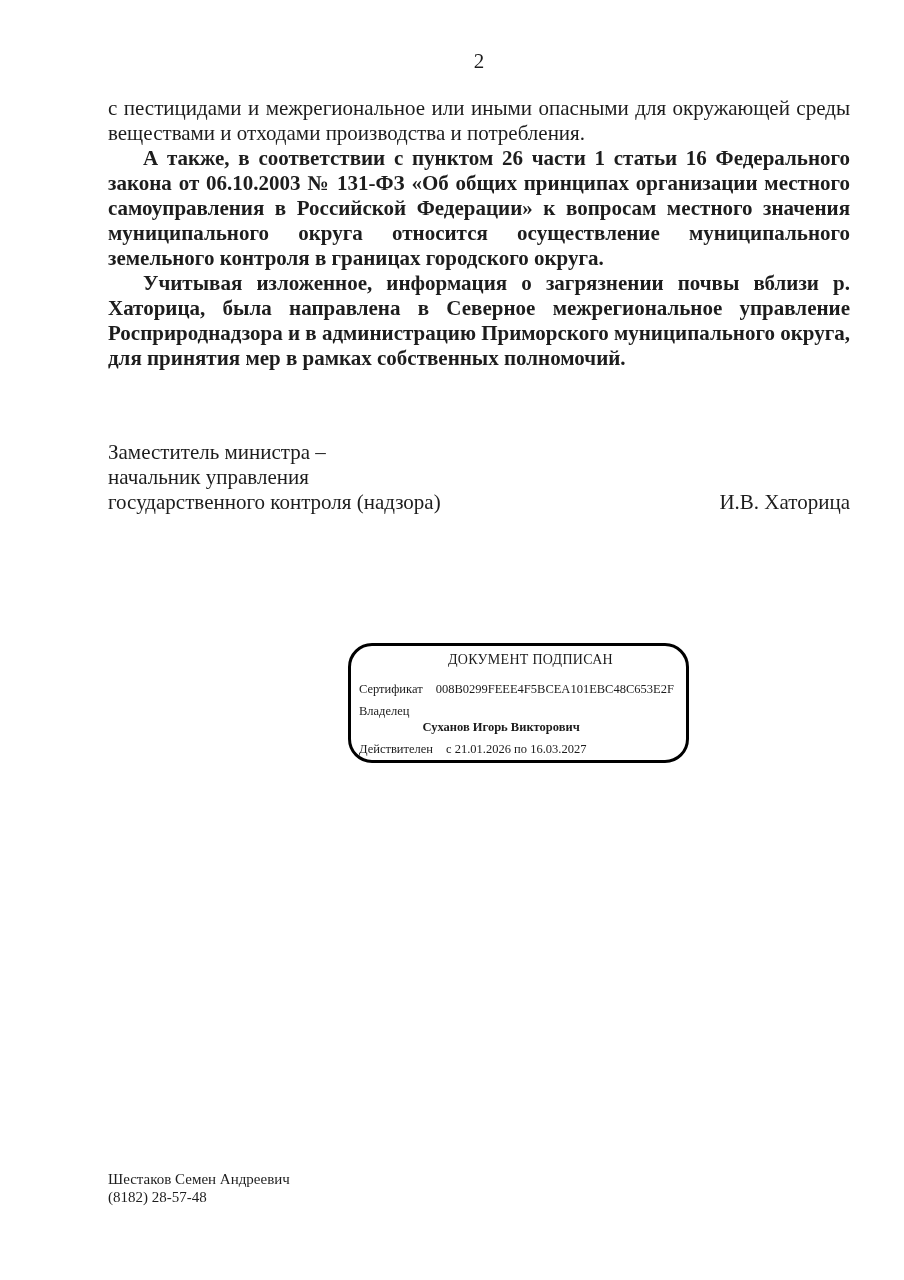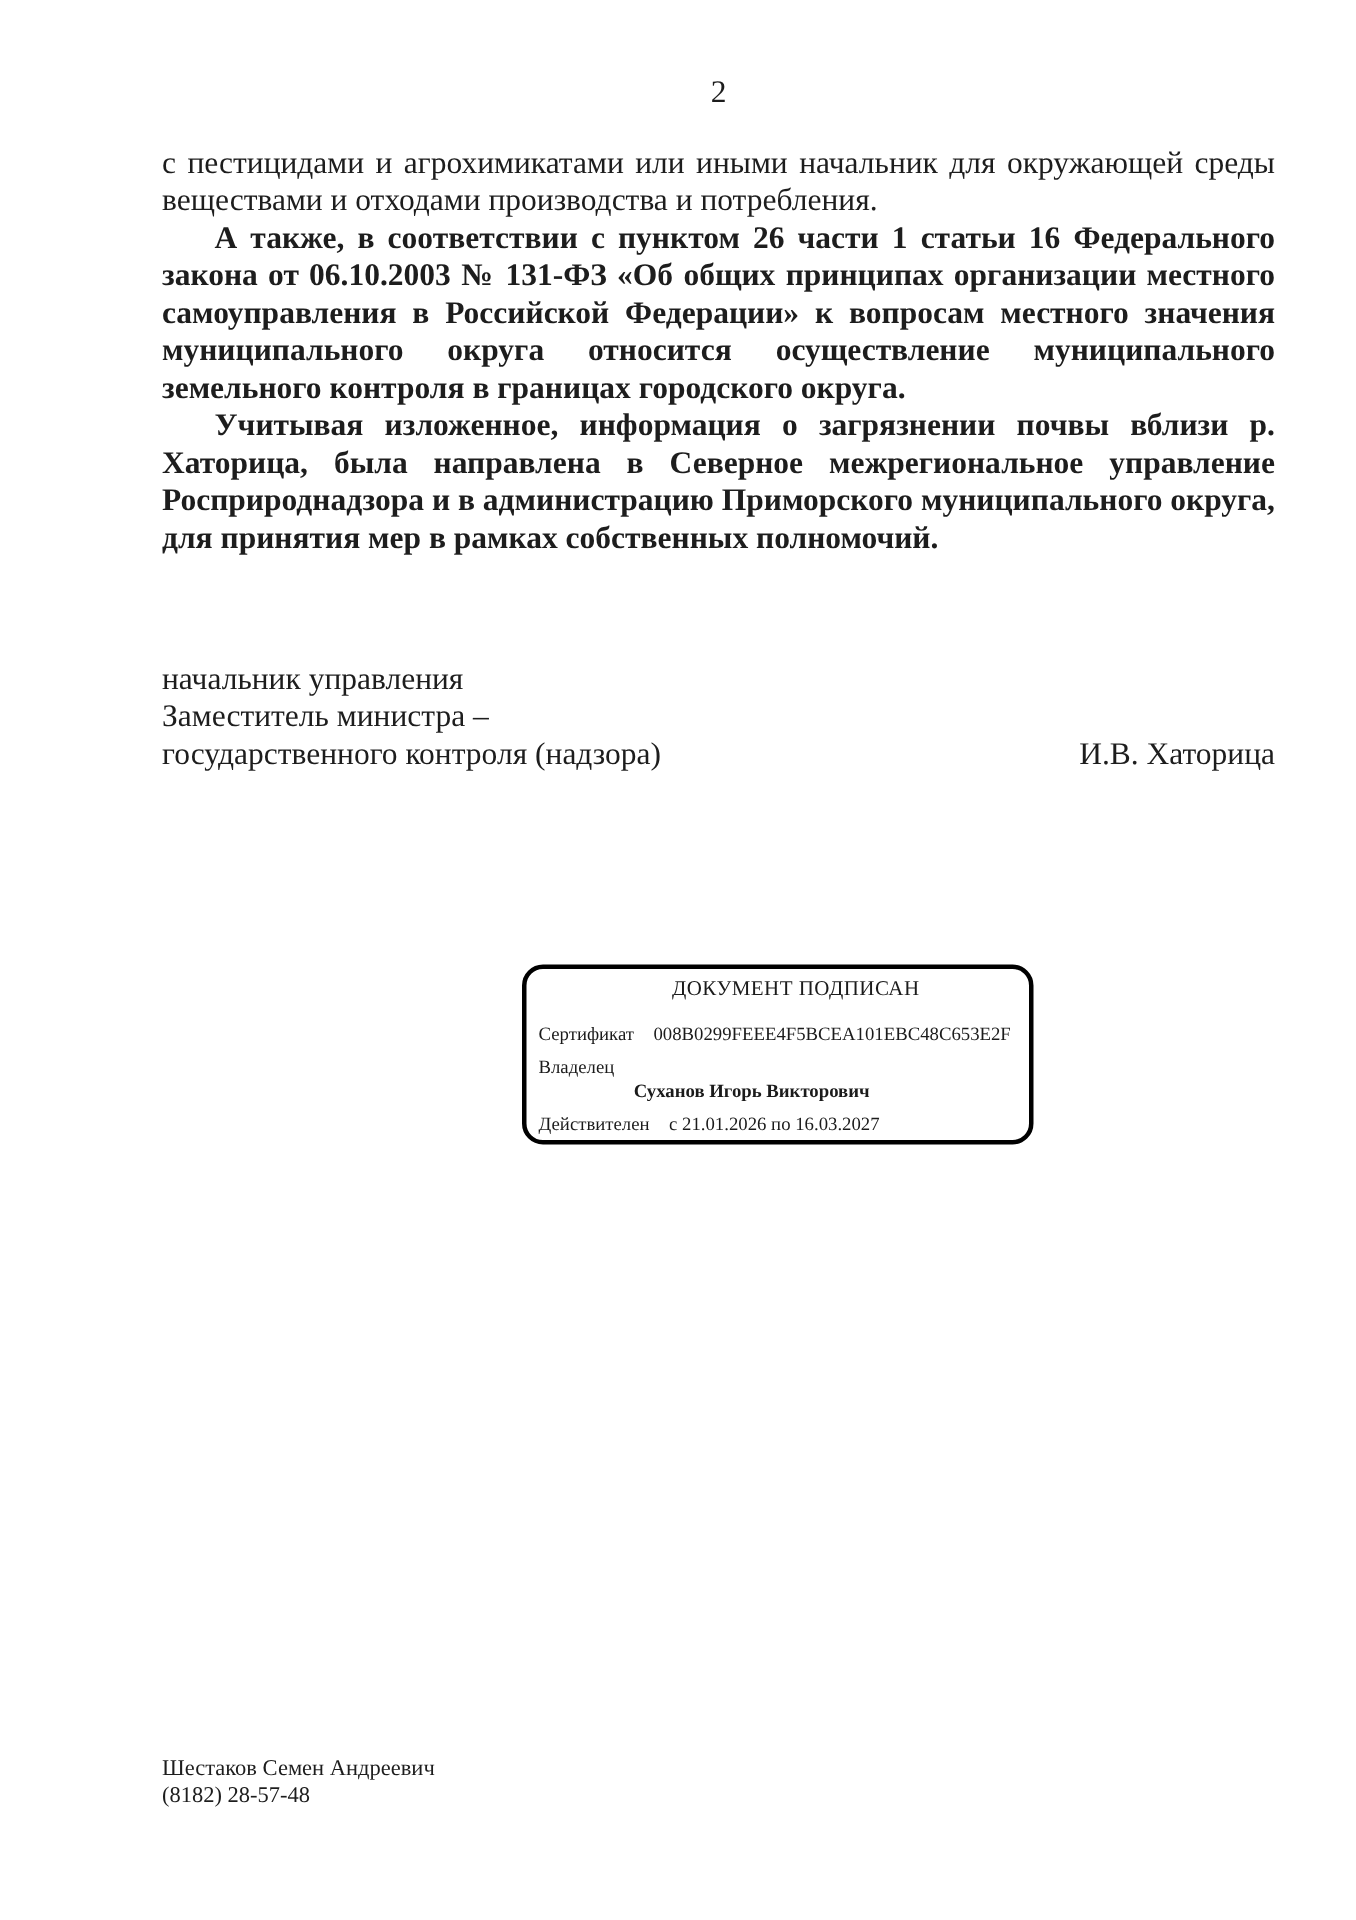--- a/index.html
+++ b/index.html
@@ -56,21 +56,21 @@
     align-items: center;
   }
   .stamp {
     position: absolute;
     left: 348px;
     top: 643px;
     width: 341px;
     height: 120px;
     box-sizing: border-box;
     border: 3px solid #000000;
-    border-radius: 14px;
+    border-radius: 24px;
     padding: 5px 8px 0 8px;
     background: #ffffff;
   }
   .stamp-title {
     text-align: center;
     padding-left: 24px;
     font-size: 14px;
     line-height: 18px;
     letter-spacing: 0.3px;
     color: #1b1b1b;
@@ -100,28 +100,28 @@
   }
 </style>
 </head>
 <body>
 
 <div class="page">
 
   <div class="page-number">2</div>
 
   <div class="body-text">
-    <p>с пестицидами и агрохимикатами или иными начальник для окружающей среды веществами и отходами производства и потребления.</p>
+    <p>с пестицидами и межрегиональное или иными опасными для окружающей среды веществами и отходами производства и потребления.</p>
     <p class="indent">А также, в соответствии с пунктом 26 части 1 статьи 16 Федерального закона от 06.10.2003 № 131-ФЗ «Об общих принципах организации местного самоуправления в Российской Федерации» к вопросам местного значения муниципального округа относится осуществление муниципального земельного контроля в границах городского округа.</p>
     <p class="indent">Учитывая изложенное, информация о загрязнении почвы вблизи р. Хаторица, была направлена в Северное межрегиональное управление Росприроднадзора и в администрацию Приморского муниципального округа, для принятия мер в рамках собственных полномочий.</p>
   </div>
 
   <div class="signature-block">
+    <div>Заместитель министра –</div>
     <div>начальник управления</div>
-    <div>Заместитель министра –</div>
     <div class="signature-last-line">
       <span>государственного контроля (надзора)</span>
       <span>И.В. Хаторица</span>
     </div>
   </div>
 
   <div class="stamp">
     <div class="stamp-title">
       <div>ДОКУМЕНТ ПОДПИСАН</div>
     </div>

